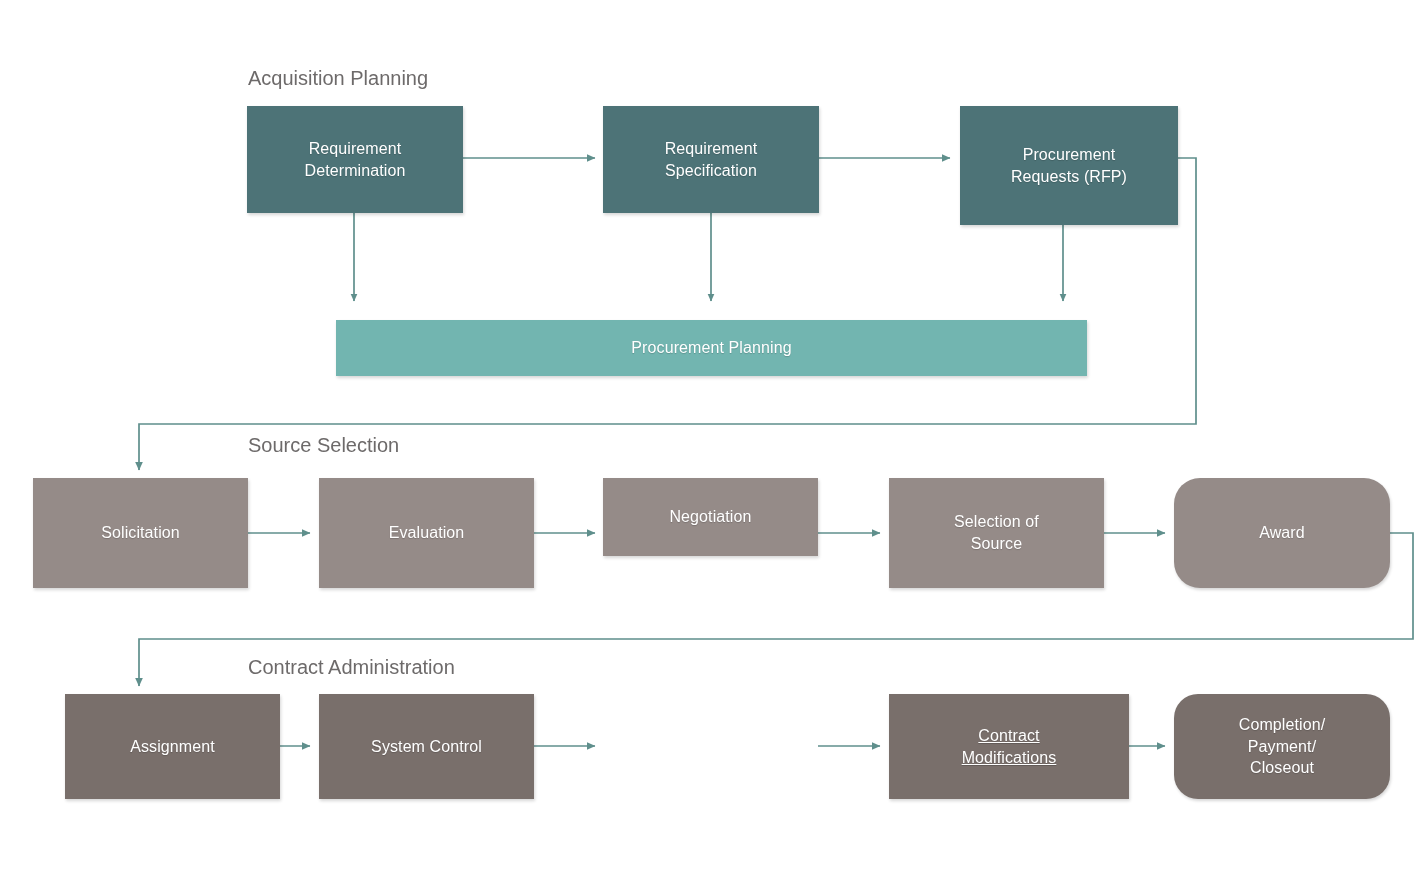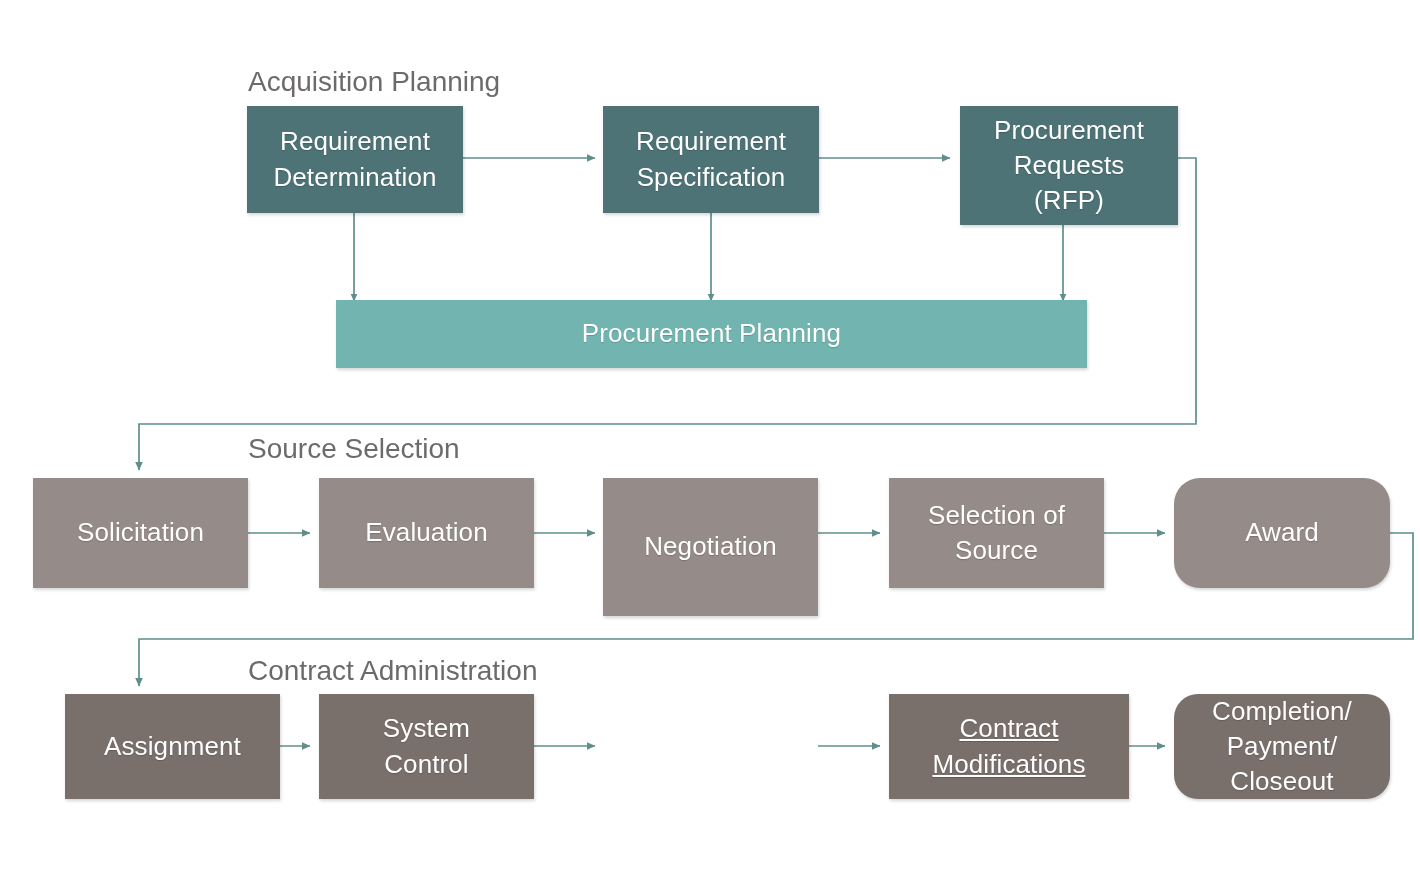--- a/index.html
+++ b/index.html
@@ -28,32 +28,32 @@
     pointer-events: none;
   }
   .node {
     position: absolute;
     box-sizing: border-box;
     display: flex;
     align-items: center;
     justify-content: center;
     text-align: center;
     color: #ffffff;
-    font-size: 26px;
+    font-size: 16px;
     line-height: 1.35;
     letter-spacing: 0.1px;
     padding: 4px 26px;
     text-shadow: 0 1px 1px rgba(0,0,0,0.18);
     box-shadow: 1px 2px 3px rgba(0,0,0,0.16);
   }
   .node span { display: block; white-space: pre-line; }
   .band-label {
     position: absolute;
     color: #6d6a6a;
-    font-size: 28px;
+    font-size: 20px;
     line-height: 1;
     white-space: nowrap;
   }
   .phase-acq  { background: #4d7377; }
   .phase-plan { background: #72b5b0; }
   .phase-src  { background: #958b88; }
   .phase-adm  { background: #796f6b; }
 </style>
 </head>
 <body>
@@ -109,33 +109,33 @@
   <div class="node phase-acq" style="left:603px; top:106px; width:216px; height:107px;">
     <span>Requirement
 Specification</span>
   </div>
 
   <div class="node phase-acq" style="left:960px; top:106px; width:218px; height:119px;">
     <span>Procurement
 Requests (RFP)</span>
   </div>
 
-  <div class="node phase-plan" style="left:336px; top:300px; width:751px; height:68px;">
+  <div class="node phase-plan" style="left:336px; top:320px; width:751px; height:56px;">
     <span>Procurement Planning</span>
   </div>
 
   <div class="node phase-src" style="left:33px; top:478px; width:215px; height:110px;">
     <span>Solicitation</span>
   </div>
 
   <div class="node phase-src" style="left:319px; top:478px; width:215px; height:110px;">
     <span>Evaluation</span>
   </div>
 
-  <div class="node phase-src" style="left:603px; top:478px; width:215px; height:138px;">
+  <div class="node phase-src" style="left:603px; top:478px; width:215px; height:78px;">
     <span>Negotiation</span>
   </div>
 
   <div class="node phase-src" style="left:889px; top:478px; width:215px; height:110px;">
     <span>Selection of
 Source</span>
   </div>
 
   <div class="node phase-src" style="left:1174px; top:478px; width:216px; height:110px;border-radius:26px;">
     <span>Award</span>

